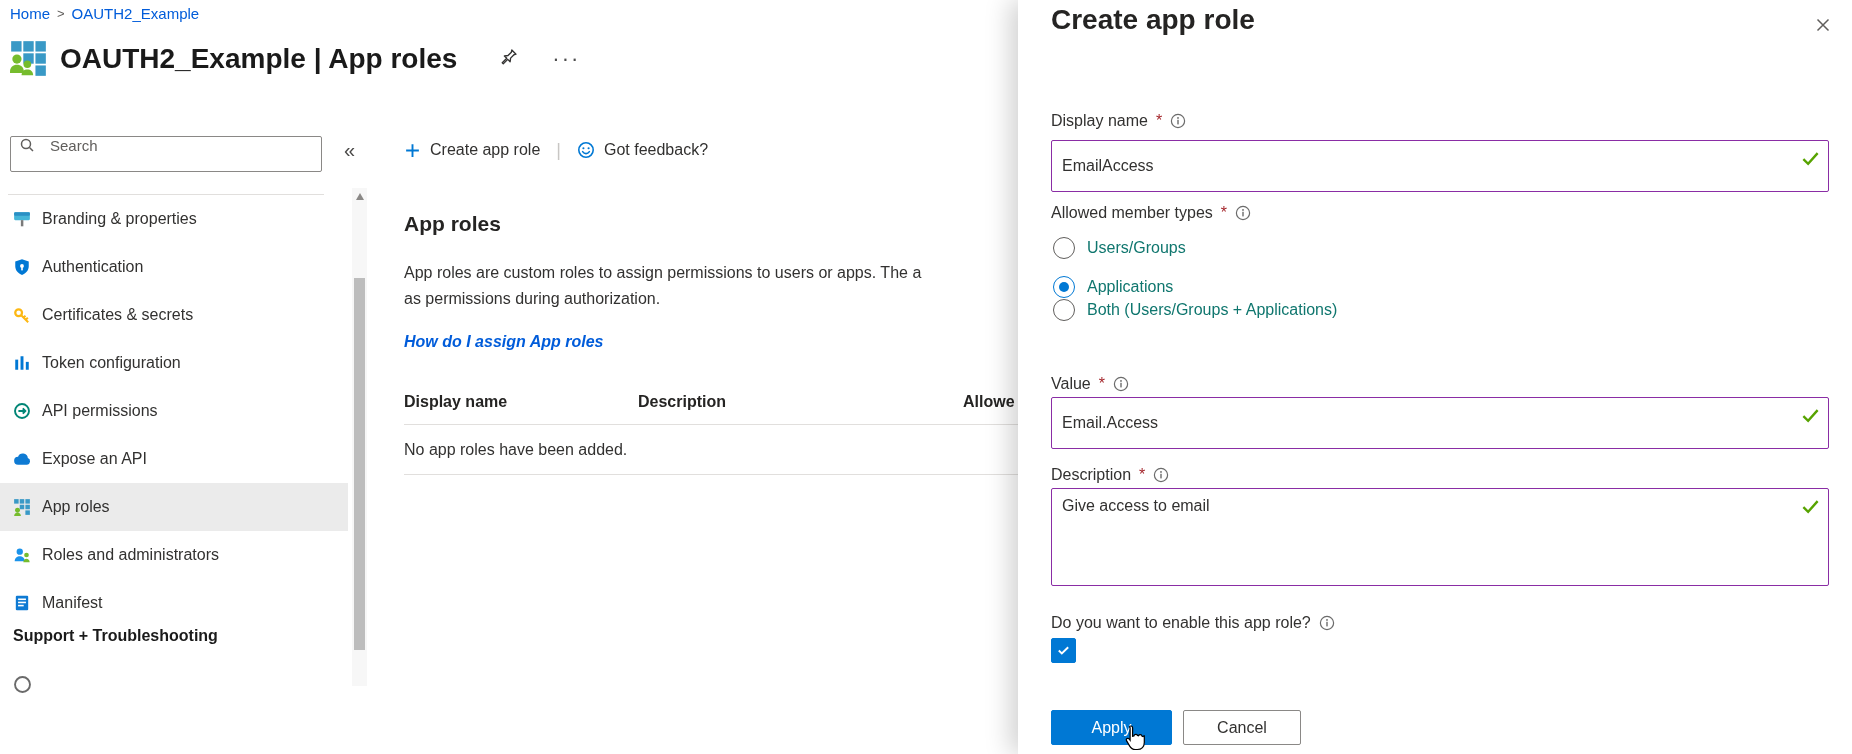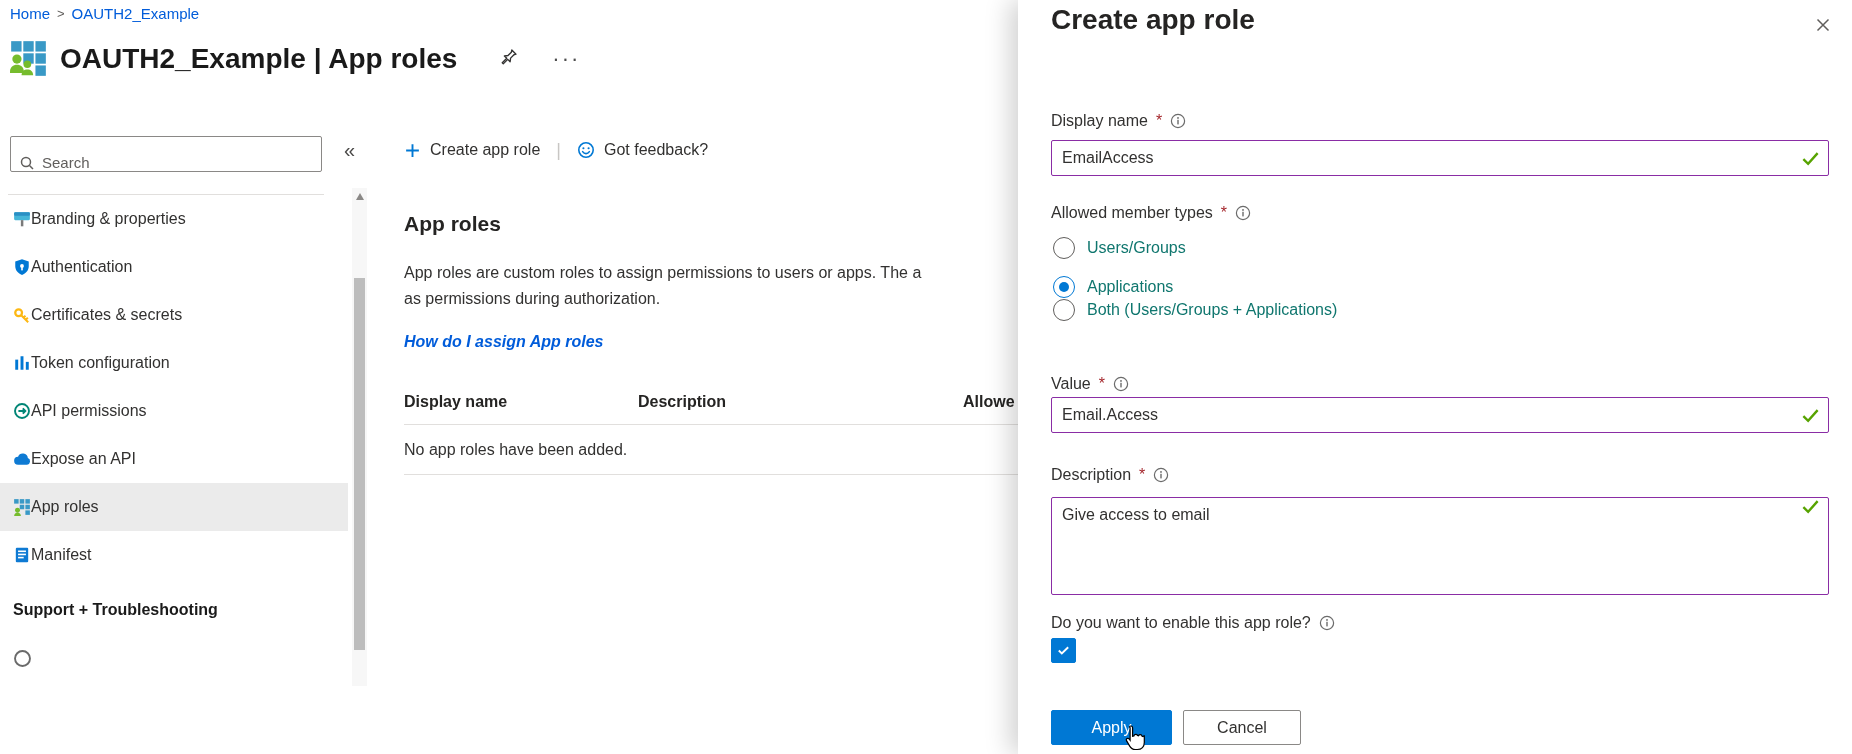--- a/index.html
+++ b/index.html
@@ -14,32 +14,32 @@
 
   
   .titlebar { position:absolute; left:10px; top:40px; display:flex; align-items:center; gap:13px; }
   .app-icon { width:37px; height:37px; }
   .page-title { font-size:28px; font-weight:700; color:#1a1a1a; }
   .title-tools { display:flex; align-items:center; gap:34px; margin-left:30px; }
   .pin-btn, .more-btn { cursor:pointer; color:#323130; background:none; border:none; font:inherit; }
   .more-btn { font-size:22px; letter-spacing:2px; color:#4d4d4d; line-height:10px; }
 
   
-  .searchbox { position:absolute; left:10px; top:136px; width:312px; height:36px; border:1px solid #8a8886; border-radius:2px; display:flex; align-items:flex-end; gap:7px; padding:0 8px; background:#fff; }
+  .searchbox { position:absolute; left:10px; top:136px; width:312px; height:36px; border:1px solid #8a8886; border-radius:2px; display:flex; align-items:flex-start; gap:15px; padding:0 8px; background:#fff; }
   .searchbox input { border:none; outline:none; flex:1; font-size:15px; font-family:inherit; color:#323130; }
   .searchbox input::placeholder { color:#605e5c; }
   .collapse-btn { position:absolute; left:344px; top:139px; font-size:20px; color:#494847; cursor:pointer; background:none; border:none; }
 
   
   .nav { position:absolute; left:0; top:194px; width:348px; }
   .nav-divider { border-top:1px solid #e1dfdd; width:316px; margin-left:8px; }
-  .nav-item { height:48px; display:flex; align-items:center; padding-left:13px; font-size:16px; color:#323130; cursor:pointer; }
+  .nav-item { height:48px; display:flex; align-items:center; gap:11px; padding-left:13px; font-size:16px; color:#323130; cursor:pointer; }
   .nav-item.selected { background:#ebebeb; }
   .nav-icon { width:18px; height:18px; flex:none; }
-  .nav-section { margin-top:22px; padding-left:13px; font-size:16px; font-weight:700; color:#1a1a1a; height:22px; }
+  .nav-section { padding-left:13px; font-size:16px; font-weight:700; color:#1a1a1a; height:22px; }
   .nav-partial { margin-top:26px; padding-left:13px; }
   .nav-partial svg { width:19px; height:19px; }
 
   
   .sb-track { position:absolute; left:352px; top:188px; width:15px; height:498px; background:#f7f7f7; }
   .sb-arrow { width:0; height:0; border-left:4.5px solid transparent; border-right:4.5px solid transparent; border-bottom:7px solid #8a8886; margin:5px auto 0; cursor:pointer; }
   .sb-thumb { position:absolute; left:2px; top:90px; width:11px; height:372px; background:#bdbdbd; cursor:grab; }
 
   
   .toolbar { position:absolute; left:404px; top:130px; height:40px; display:flex; align-items:center; gap:16px; font-size:16px; }
@@ -54,22 +54,22 @@
   .table-line2 { position:absolute; left:404px; top:474px; width:1448px; border-top:1px solid #e1dfdd; }
 
   
   .panel { position:absolute; left:1018px; top:0; width:834px; height:754px; background:#fff; z-index:20; box-shadow:-8px 0 24px rgba(0,0,0,.18); }
   .panel-title { position:absolute; left:33px; top:4px; font-size:28px; font-weight:700; color:#252423; }
   .panel-close { position:absolute; right:14px; top:10px; width:30px; height:30px; background:none; border:none; cursor:pointer; display:flex; align-items:center; justify-content:center; }
   .plabel { position:absolute; left:33px; display:flex; align-items:center; gap:8px; font-size:16px; color:#323130; white-space:nowrap; }
   .req { color:#a4262c; }
   .info-icon { width:16px; height:16px; cursor:pointer; display:inline-flex; }
   .pinput { position:absolute; left:33px; width:778px; }
-  .pinput input { width:100%; height:36px; border:1px solid #8a2da5; border-radius:2px; padding:0 36px 0 10px; font-size:16px; font-family:inherit; color:#323130; outline:none; }
-  .pinput textarea { width:100%; height:98px; border:1px solid #8a2da5; border-radius:2px; padding:8px 36px 8px 10px; font-size:16px; font-family:inherit; color:#323130; outline:none; resize:none;margin-top:9px; }
+  .pinput input { width:100%; height:52px; border:1px solid #8a2da5; border-radius:2px; padding:0 36px 0 10px; font-size:16px; font-family:inherit; color:#323130; outline:none; }
+  .pinput textarea { width:100%; height:98px; border:1px solid #8a2da5; border-radius:2px; padding:8px 36px 8px 10px; font-size:16px; font-family:inherit; color:#323130; outline:none; resize:none; }
   .valid-check { position:absolute; right:9px; top:9px; width:19px; height:19px; }
   .radio-row { position:absolute; left:35px; height:36px; display:flex; align-items:center; gap:12px; font-size:16px; color:#0f766e; cursor:pointer; }
   .radio-circle { width:22px; height:22px; border:1px solid #605e5c; border-radius:50%; position:relative; flex:none; background:#fff; }
   .radio-row.checked .radio-circle { border-color:#0078d4; }
   .radio-dot { display:none; position:absolute; left:5px; top:5px; width:10px; height:10px; border-radius:50%; background:#0078d4; }
   .radio-row.checked .radio-dot { display:block; }
   .checkbox { position:absolute; left:33px; top:638px; width:25px; height:25px; background:#0078d4; border:1px solid #0078d4; border-radius:2px; cursor:pointer; display:flex; align-items:center; justify-content:center; }
   .panel-footer { position:absolute; left:33px; top:710px; display:flex; gap:11px; }
   .btn-primary { width:121px; height:35px; background:#0078d4; color:#fff; border:1px solid #0078d4; border-radius:2px; font-size:16px; font-family:inherit; cursor:pointer; }
   .btn-secondary { width:118px; height:35px; background:#fff; color:#323130; border:1px solid #8a8886; border-radius:2px; font-size:16px; font-family:inherit; cursor:pointer; }
@@ -204,20 +204,31 @@
               <rect x="11" y="11" width="4" height="4"></rect>
             </g>
           <circle cx="4" cy="10.8" r="2.2" fill="#76bc2d"></circle>
             <path d="M1 16c0-2.1 1.5-3.2 3-3.2s3 1.1 3 3.2z" fill="#76bc2d"></path>
         </svg>
       </span>
       <span class="nav-label">App roles</span>
     </div>
 
 
+    <div class="nav-item">
+      <span class="nav-icon">
+        <svg viewBox="0 0 16 16">
+            <circle cx="6" cy="5" r="2.8" fill="#1b93eb"></circle>
+            <path d="M1.5 13.5c0-2.8 2.2-4.3 4.5-4.3s4.5 1.5 4.5 4.3z" fill="#1b93eb"></path>
+            <circle cx="12" cy="8" r="2.1" fill="#76bc2d"></circle>
+            <path d="M9.2 14.5c0-2 1.3-3.1 2.8-3.1s2.8 1.1 2.8 3.1z" fill="#76bc2d"></path>
+          </svg>
+      </span>
+      <span class="nav-label">Roles and administrators</span>
+    </div>
 
     <div class="nav-item">
       <span class="nav-icon">
         <svg viewBox="0 0 16 16">
             <rect x="2.5" y="1.5" width="11" height="13" rx="1" fill="#0e7ad3"></rect>
             <rect x="4.5" y="4" width="7" height="1.4" fill="#fff"></rect>
             <rect x="4.5" y="6.8" width="7" height="1.4" fill="#fff"></rect>
             <rect x="4.5" y="9.6" width="5" height="1.4" fill="#fff"></rect>
           </svg>
       </span>

